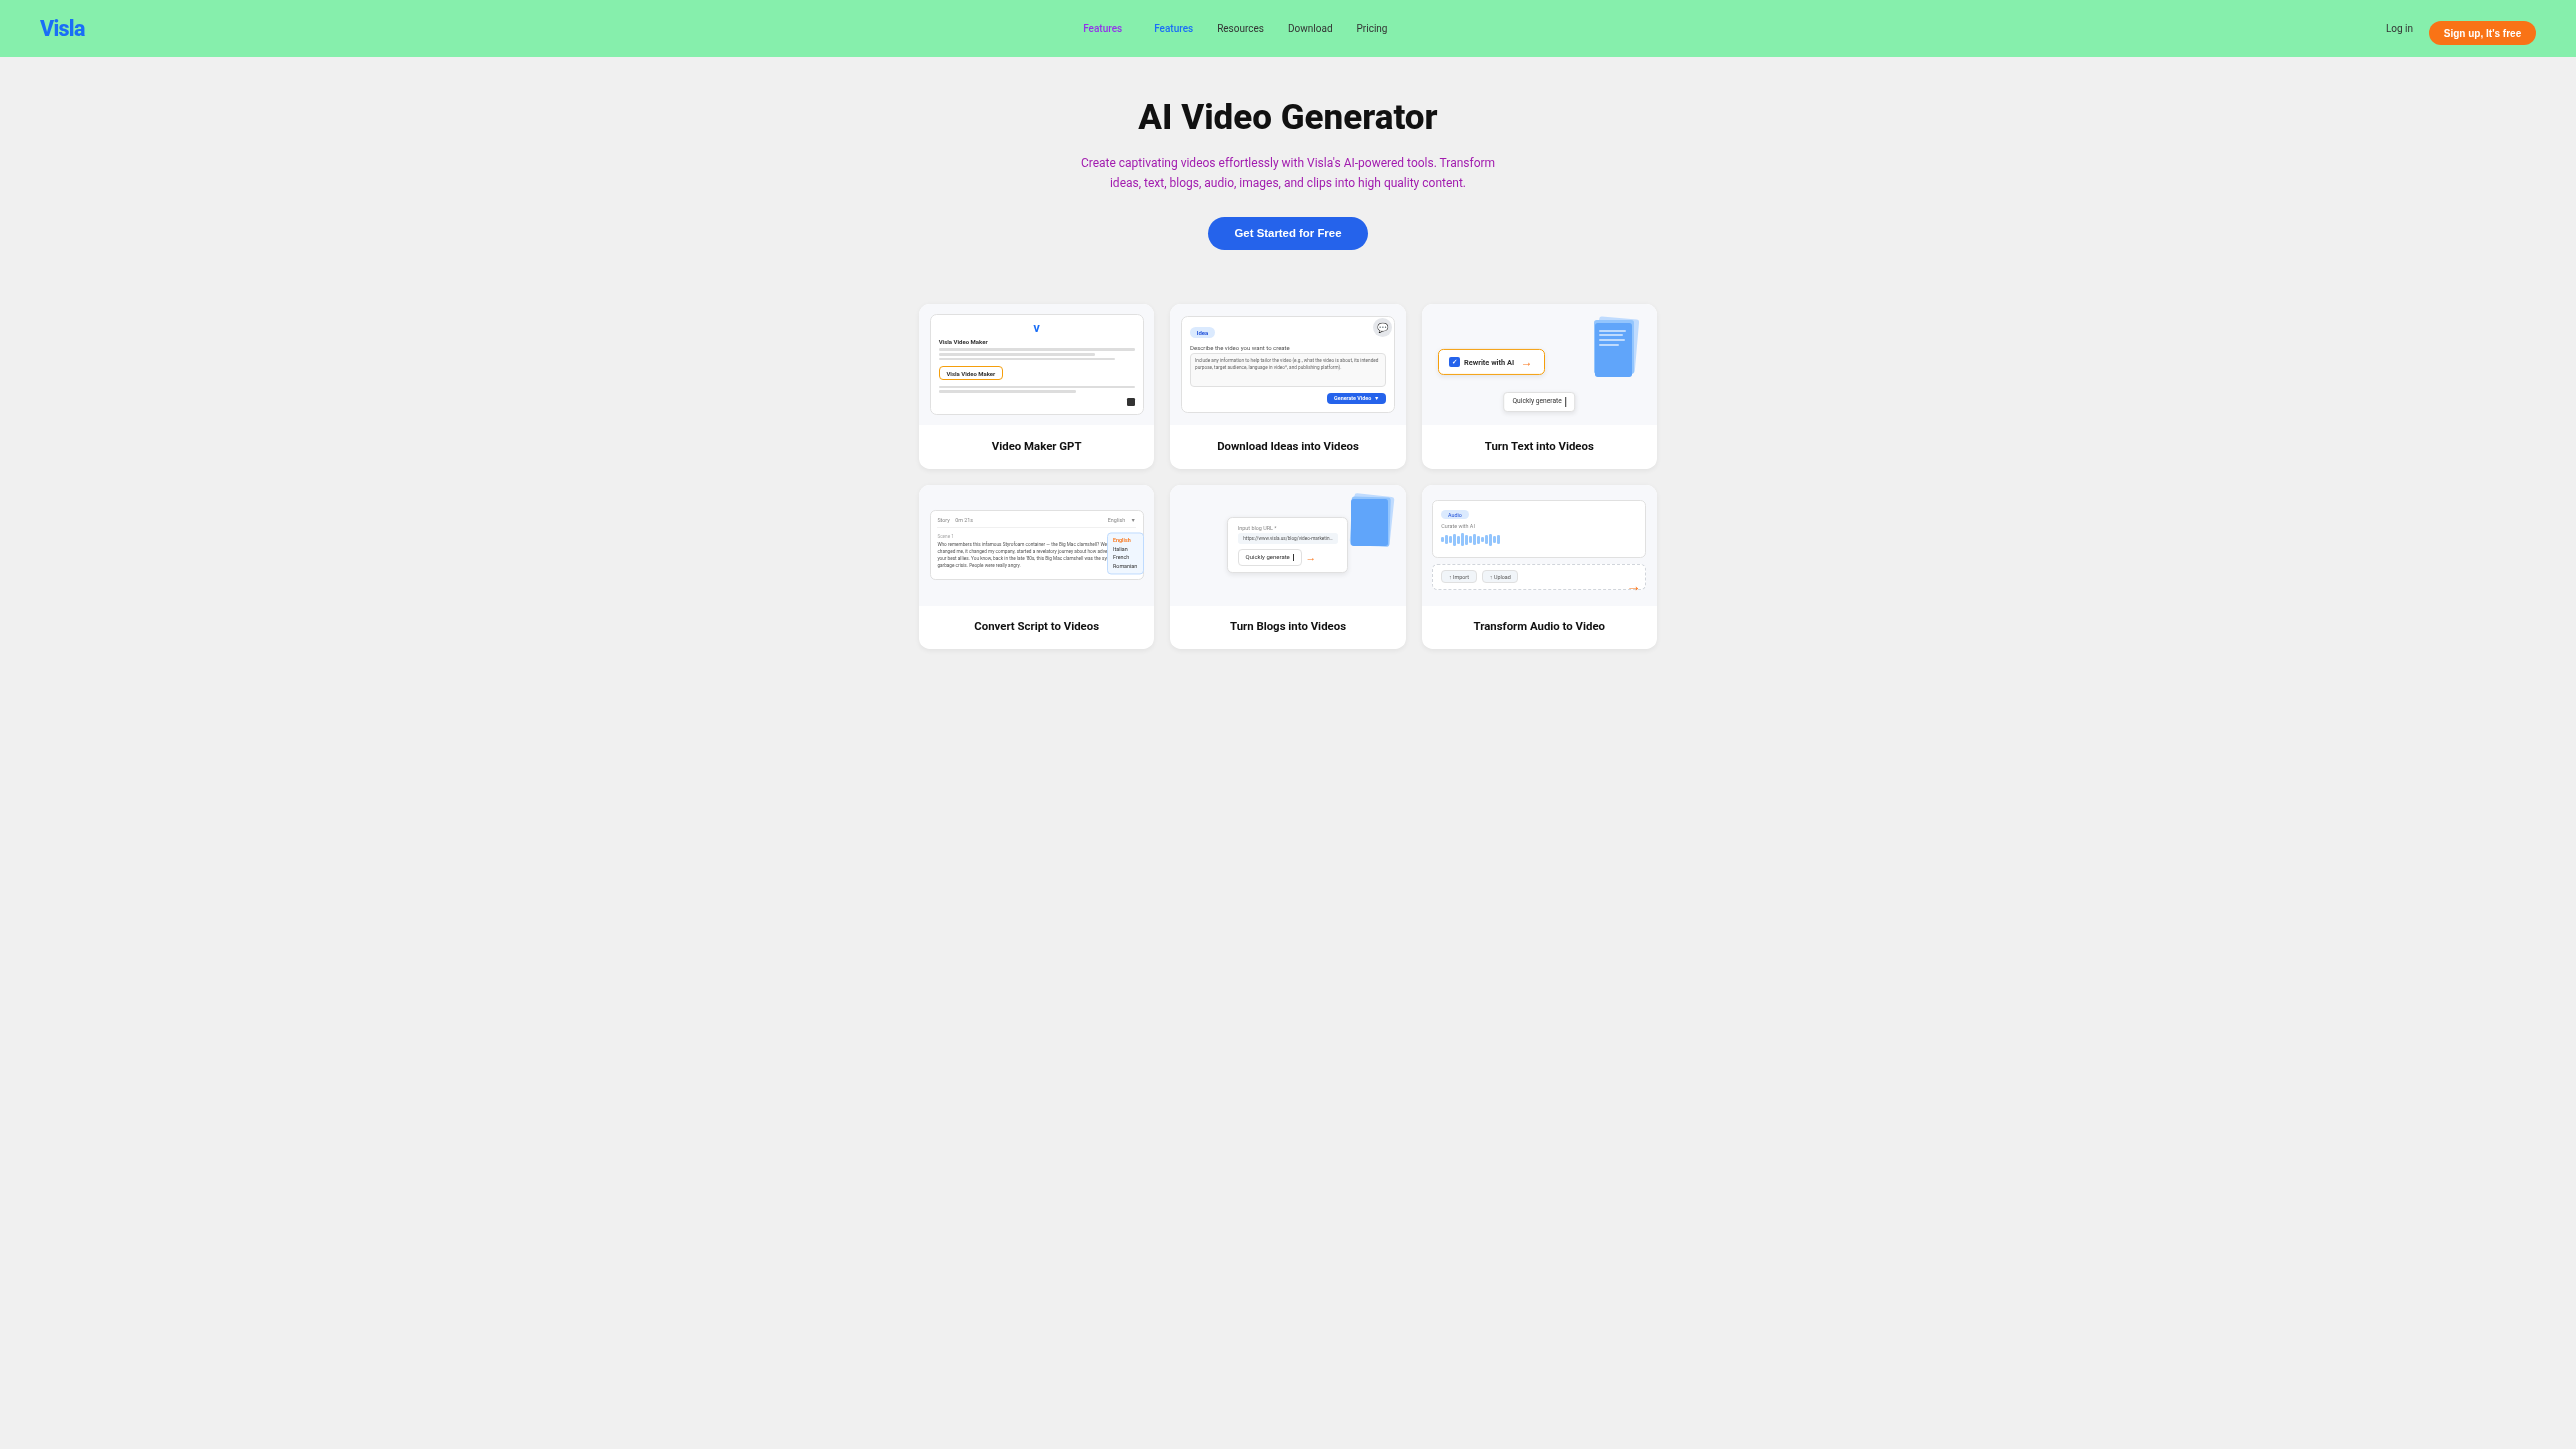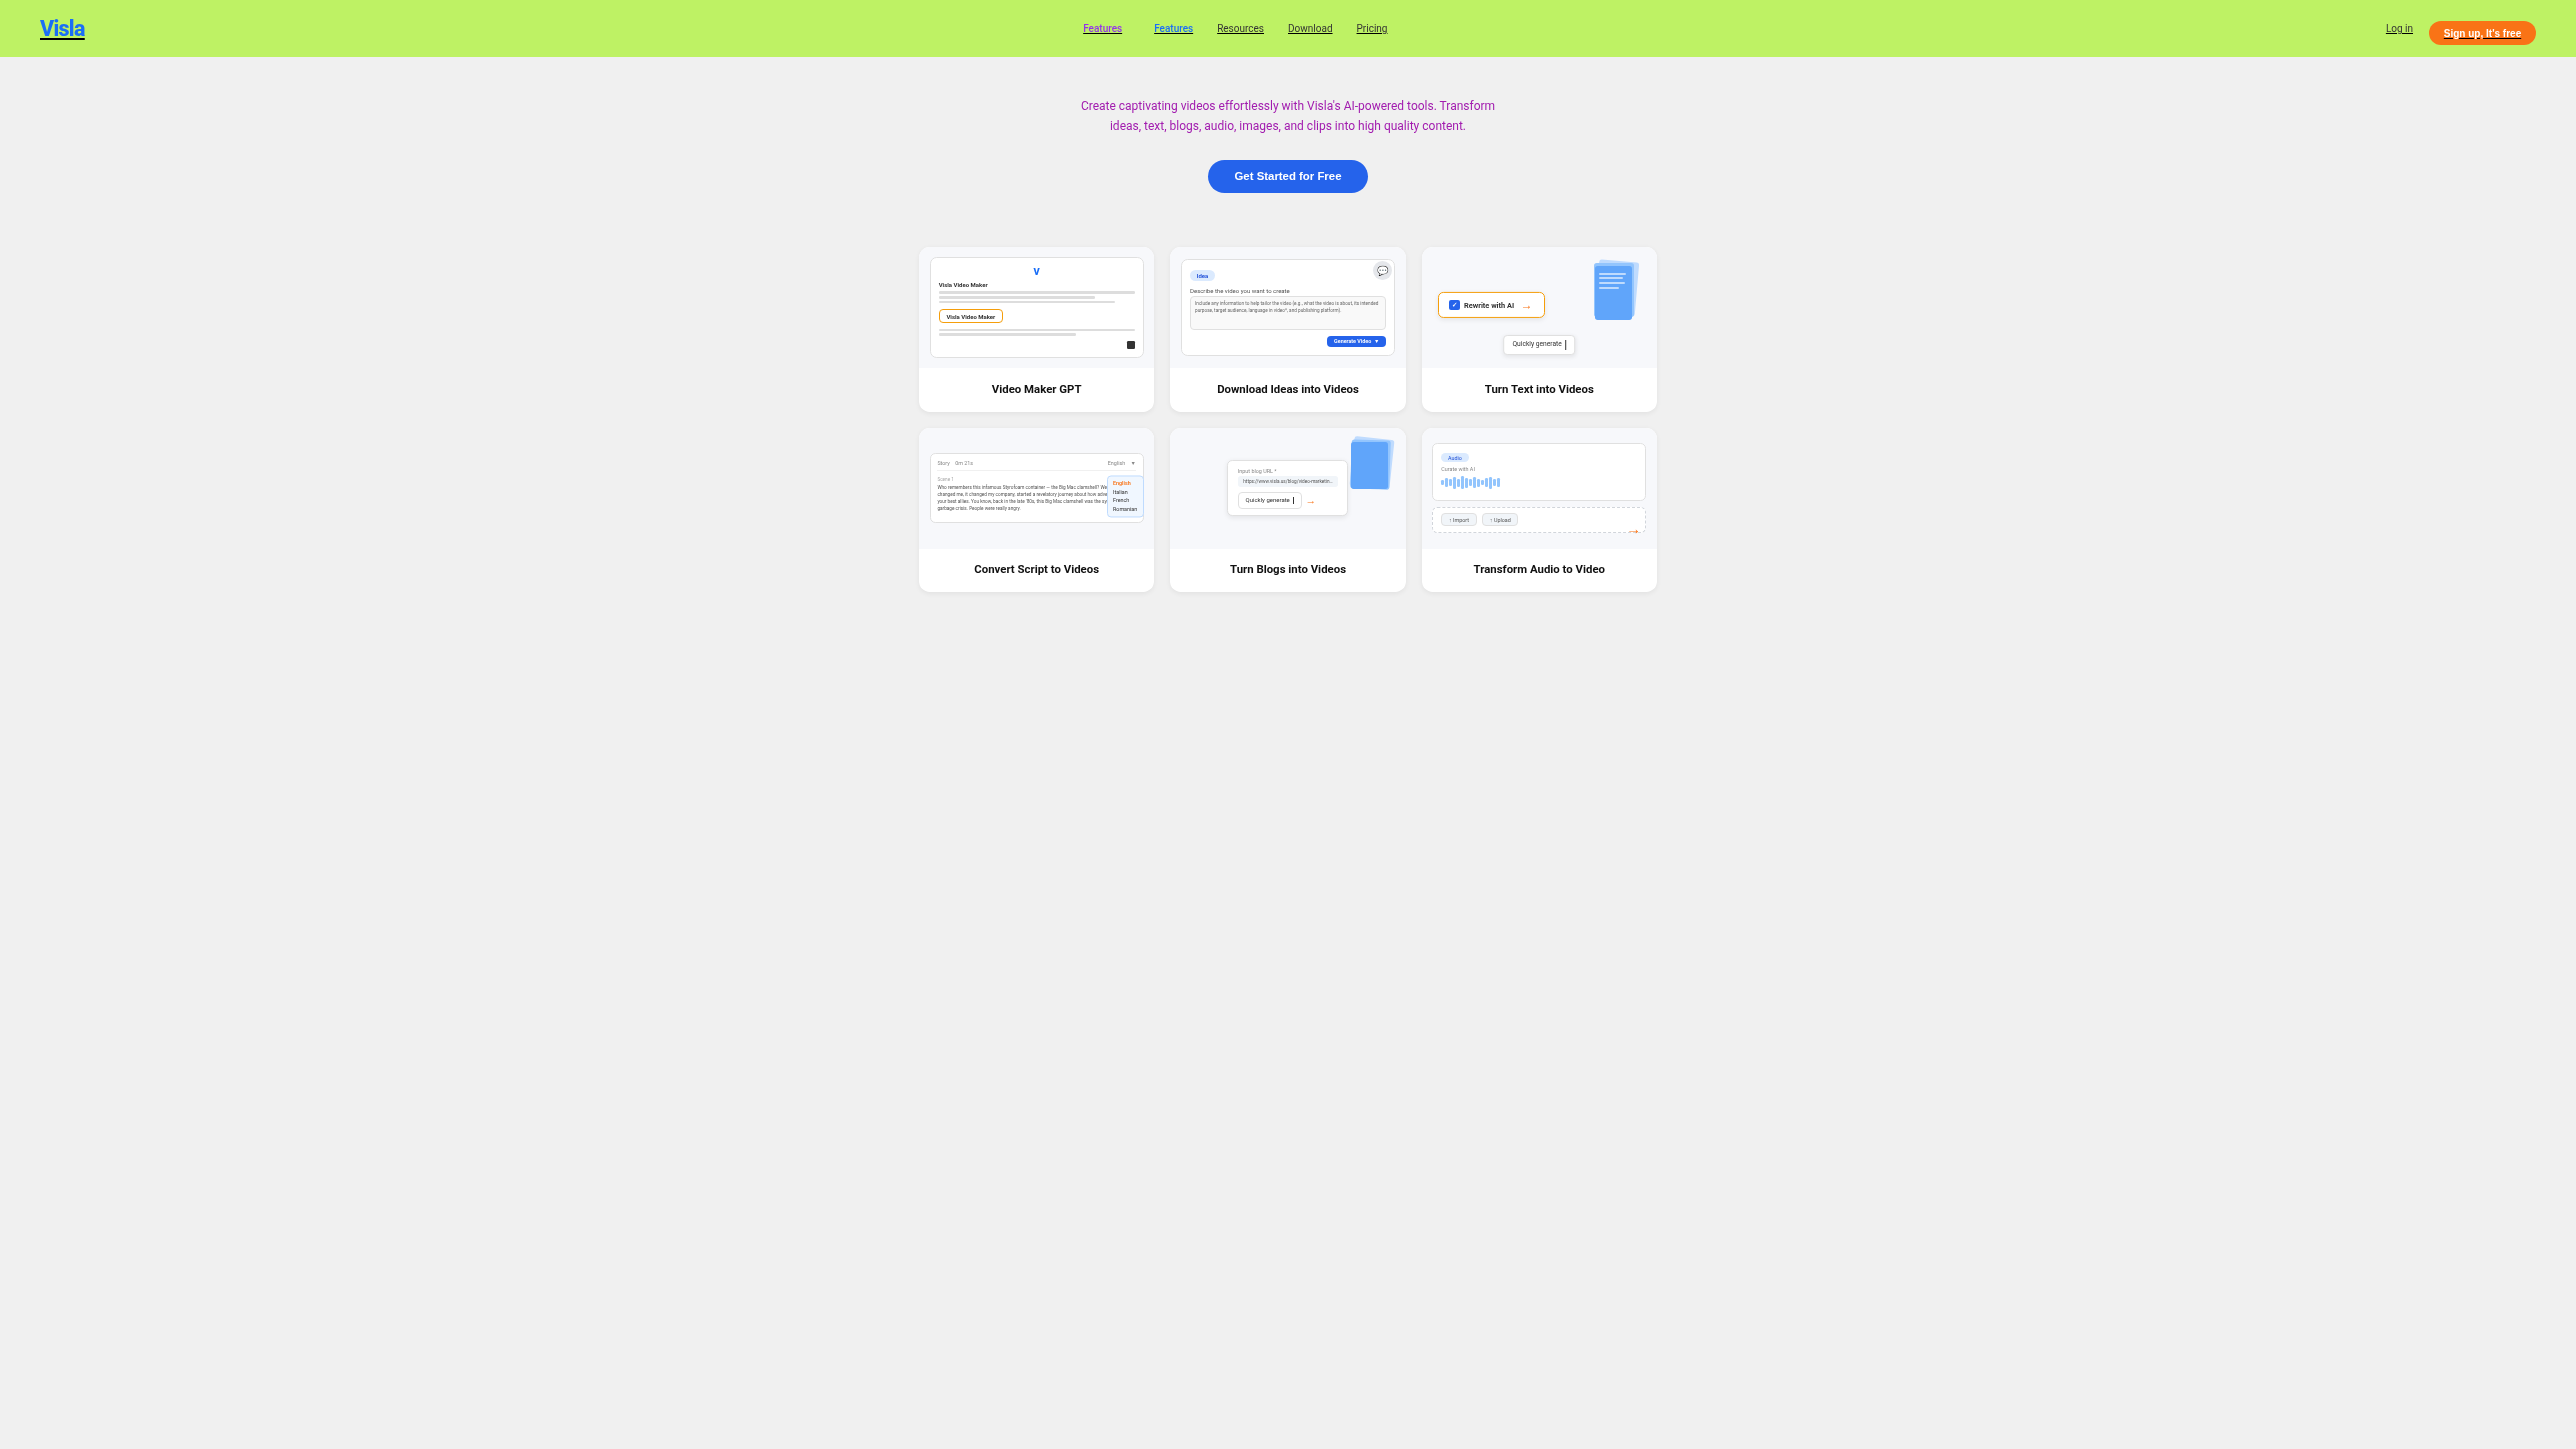--- a/index.html
+++ b/index.html
@@ -8,22 +8,21 @@
       background-color: #f0f0f0;
       min-height: 100vh;
     }
 
     
     nav {
       display: flex;
       align-items: center;
       justify-content: space-between;
       padding: 12px 40px;
-      background: #bef264;
-      text-decoration: underline;
+      background: #86efac;
     }
     .nav-links {
       display: flex;
       align-items: center;
       gap: 24px;
       list-style: none;
     }
     .nav-links li a {
       text-decoration: none;
       font-size: 10px;
@@ -507,20 +506,21 @@
     <li><a href="#">Pricing</a></li>
   </ul>
 
   <div style="display:flex;align-items:center;gap:16px;">
     <a href="#" class="nav-login">Log in</a>
     <button class="nav-signup">Sign up, It's free</button>
   </div>
 </nav>
 
 <section class="hero">
+  <h1>AI Video Generator</h1>
   <p>Create captivating videos effortlessly with Visla's AI-powered tools. Transform ideas, text, blogs, audio, images, and clips into high quality content.</p>
   <button class="hero-cta">Get Started for Free</button>
 </section>
 
 <section class="cards-section">
   <div class="cards-grid">
 
     <div class="card">
       <div class="card-visual">
         <div class="visual-gpt">

